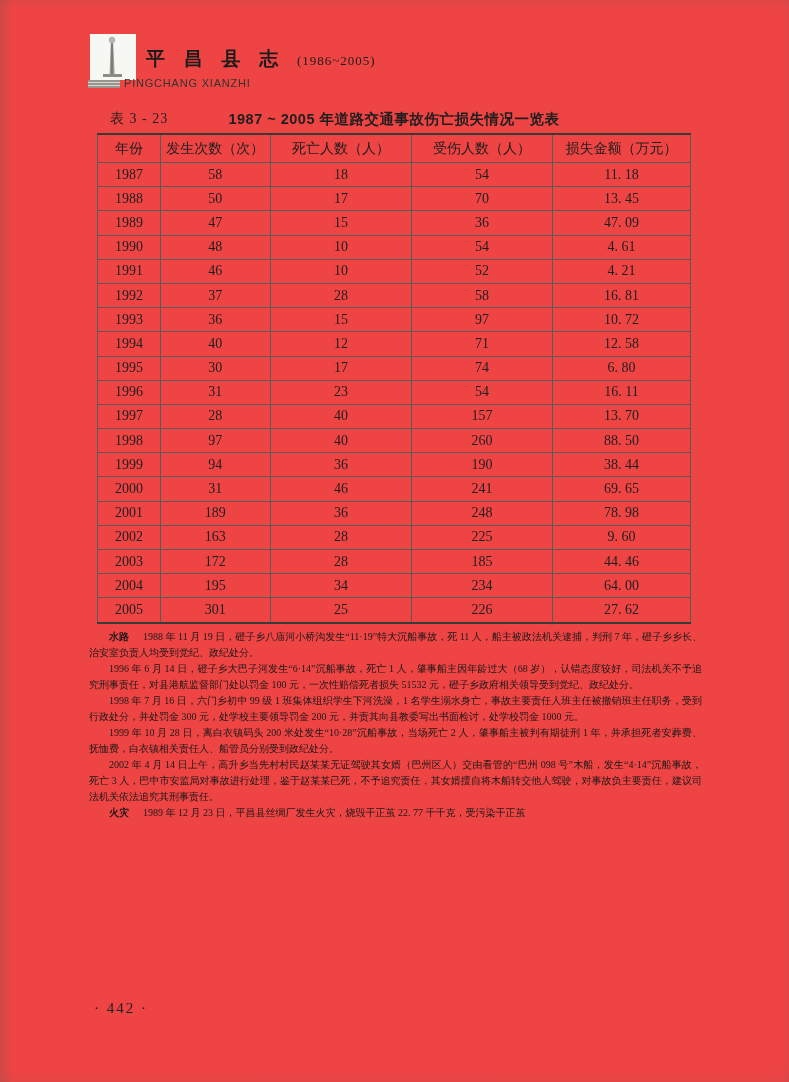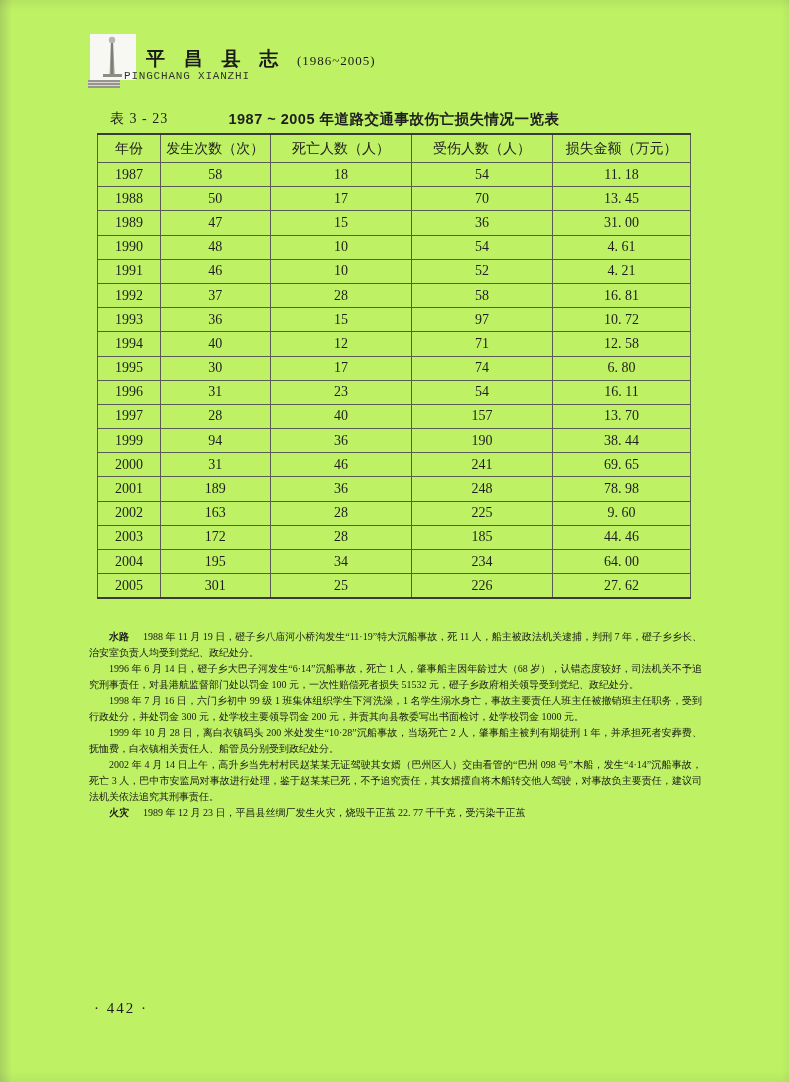--- a/index.html
+++ b/index.html
@@ -1,19 +1,19 @@
 <!DOCTYPE html>
 <html><head>
 <meta charset="utf-8">
 <style>
   html,body{margin:0;padding:0;}
   .page{
     position:relative;
     width:789px;height:1082px;
-    background:#bef264;
+    background:#ef4444;
     font-family:"Liberation Serif","DejaVu Serif",serif;
     color:#1e1e1e;
     overflow:hidden;
   }
   .edge-left{position:absolute;left:0;top:0;width:12px;height:100%;
     background:linear-gradient(90deg,rgba(90,90,85,.22),rgba(90,90,85,0));}
   .edge-top{position:absolute;left:0;top:0;width:100%;height:10px;
     background:linear-gradient(180deg,rgba(90,90,85,.10),rgba(90,90,85,0));}
   .edge-bottom{position:absolute;left:0;bottom:0;width:100%;height:12px;
     background:linear-gradient(0deg,rgba(90,90,85,.08),rgba(90,90,85,0));}
@@ -21,22 +21,22 @@
     background:linear-gradient(270deg,rgba(90,90,85,.07),rgba(90,90,85,0));}
 
   
   .header{position:absolute;left:88px;top:32px;width:620px;height:64px;}
   .logo{position:absolute;left:2px;top:2px;}
   .base-bar{position:absolute;left:0px;top:48px;width:32px;height:8px;
     background:repeating-linear-gradient(0deg,#96968e 0,#96968e 1.5px,#d9d9d2 1.5px,#d9d9d2 3px);}
   .brand-cn{position:absolute;left:58px;top:14px;font-size:19px;font-weight:bold;
     letter-spacing:7px;color:#1b1b1b;white-space:nowrap;}
   .brand-years{font-size:13px;font-weight:normal;letter-spacing:1px;}
-  .brand-en{position:absolute;left:36px;top:38px;font-size:11px;letter-spacing:.8px;
-    color:#33332f;font-family:Liberation Mono, monospace;text-align:right;}
+  .brand-en{position:absolute;left:36px;top:45px;font-size:11px;letter-spacing:.8px;
+    color:#33332f;font-family:Liberation Sans, sans-serif;text-align:right;}
 
   
   .caption{position:absolute;left:97px;top:110px;width:594px;height:20px;font-size:14px;}
   .caption-label{position:absolute;left:13px;top:0;letter-spacing:1px;}
   .caption-title{width:100%;text-align:center;font-weight:bold;font-size:14.5px;
     font-family:"Liberation Sans","DejaVu Sans",sans-serif;letter-spacing:.5px;}
 
   
   table.acc{position:absolute;left:97px;top:133px;width:594px;border-collapse:collapse;
     table-layout:fixed;font-size:14px;
@@ -118,21 +118,21 @@
           <td>50</td>
           <td>17</td>
           <td>70</td>
           <td>13. 45</td>
         </tr>
         <tr>
           <td>1989</td>
           <td>47</td>
           <td>15</td>
           <td>36</td>
-          <td>31. 00</td>
+          <td>47. 09</td>
         </tr>
         <tr>
           <td>1990</td>
           <td>48</td>
           <td>10</td>
           <td>54</td>
           <td>4. 61</td>
         </tr>
         <tr>
           <td>1991</td>
@@ -175,20 +175,27 @@
           <td>23</td>
           <td>54</td>
           <td>16. 11</td>
         </tr>
         <tr>
           <td>1997</td>
           <td>28</td>
           <td>40</td>
           <td>157</td>
           <td>13. 70</td>
+        </tr>
+        <tr>
+          <td>1998</td>
+          <td>97</td>
+          <td>40</td>
+          <td>260</td>
+          <td>88. 50</td>
         </tr>
         <tr>
           <td>1999</td>
           <td>94</td>
           <td>36</td>
           <td>190</td>
           <td>38. 44</td>
         </tr>
         <tr>
           <td>2000</td>

